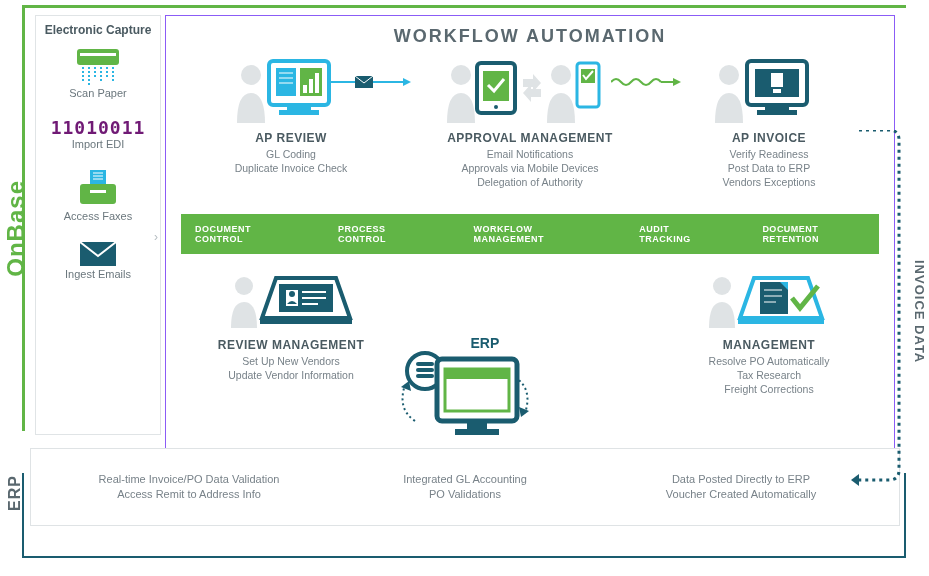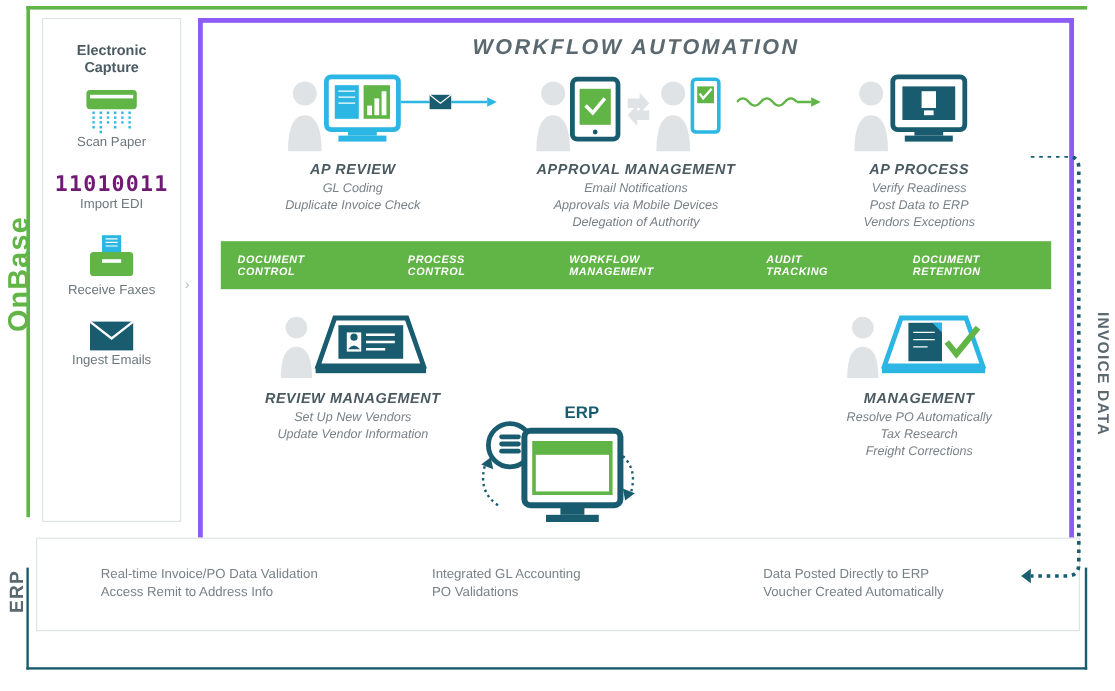--- a/index.html
+++ b/index.html
@@ -8,38 +8,38 @@
   .vertical-label { position: absolute; writing-mode: vertical-rl; transform: rotate(180deg); font-weight: 600; letter-spacing: 1px; }
   .onbase-label { left: 2px; top: 180px; color: #61b546; font-size: 24px; font-weight: 700; }
   .erp-label { left: 6px; top: 475px; color: #5a686f; font-size: 16px; }
   .invoice-data-label { right: 2px; top: 260px; writing-mode: vertical-rl; transform: none; color: #5a686f; font-size: 13px; letter-spacing: 1px; }
   
   .onbase-border { position: absolute; left: 22px; top: 5px; width: 884px; height: 426px; border: 3px solid #61b546; border-bottom: none; border-right: none; pointer-events: none; }
   
   .erp-box { position: absolute; left: 30px; top: 448px; width: 870px; height: 78px; border: 1px solid #dfe3e5; background: #fff; display: flex; justify-content: space-around; align-items: center; padding: 0 20px; }
   .erp-border { position: absolute; left: 22px; bottom: 18px; width: 884px; height: 85px; border: 2px solid #1a5c6f; border-top: none; pointer-events: none; }
   
-  .capture-panel { position: absolute; left: 35px; top: 15px; width: 116px; height: 420px; border: 1px solid #e0e4e6; background: #fff; text-align: center; padding: 19px 4px; }
+  .capture-panel { position: absolute; left: 35px; top: 15px; width: 126px; height: 420px; border: 1px solid #e0e4e6; background: #fff; text-align: center; padding: 7px 4px; }
   .capture-panel h3 { font-size: 12px; color: #4a5a61; margin-bottom: 8px; font-weight: 600; }
   .capture-item { margin: 10px 0 18px; }
   .capture-item .label { font-size: 11px; color: #6b777d; margin-top: 0; }
   
-  .workflow-panel { position: absolute; left: 165px; top: 15px; width: 730px; height: 484px; border: 4px solid #8b5cf6; background: #fff; padding: 10px 15px; font-style: italic; }
+  .workflow-panel { position: absolute; left: 165px; top: 15px; width: 730px; height: 484px; border: 1px solid #8b5cf6; background: #fff; padding: 10px 15px; }
   .workflow-title { text-align: center; font-size: 18px; letter-spacing: 2px; color: #5a686f; font-weight: 600; margin-bottom: 8px; }
   
-  .row-top { display: flex; justify-content: space-between; align-items: flex-start; padding: 0 10px; margin-bottom: 8px; }
+  .row-top { display: flex; justify-content: space-between; align-items: flex-start; padding: 0 10px; margin-bottom: 24px; }
   .block { text-align: center; width: 200px; }
   .block h4 { font-size: 12px; color: #4a5a61; font-weight: 700; letter-spacing: 0.5px; margin-bottom: 2px; margin-top: 6px; }
   .block .line { font-size: 10.5px; color: #788289; line-height: 1.35; }
   
   .green-bar { background: #61b546; color: #fff; display: flex; justify-content: space-between; padding: 10px 14px; font-size: 9px; letter-spacing: 0.5px; font-weight: 600; margin: 8px 0 14px; gap: 48px; }
   
   .row-bottom { display: flex; justify-content: space-between; padding: 0 10px; }
   
-  .erp-col { text-align: left; width: 210px; }
+  .erp-col { text-align: center; width: 210px; }
   .erp-col .line { font-size: 11px; color: #788289; line-height: 1.35; }
   
   
   .icon-wrap { display: flex; justify-content: center; align-items: center; }
   svg { display: block; }
   
   .person-silhouette { fill: #dfe3e5; }
   
   .erp-center-icon { position: absolute; left: 50%; top: 335px; transform: translateX(-50%); z-index: 5; text-align: center; }
   .erp-badge { font-size: 14px; font-weight: 700; color: #1a5c6f; margin-bottom: 2px; }
@@ -89,21 +89,21 @@
     <div class="icon-wrap">
       <svg width="44" height="42">
           <rect x="14" y="2" width="16" height="14" fill="#2bb6e3"></rect>
           <line x1="17" y1="5" x2="27" y2="5" stroke="#fff" stroke-width="1"></line>
           <line x1="17" y1="8" x2="27" y2="8" stroke="#fff" stroke-width="1"></line>
           <line x1="17" y1="11" x2="27" y2="11" stroke="#fff" stroke-width="1"></line>
           <rect x="4" y="16" width="36" height="20" rx="3" fill="#61b546"></rect>
           <rect x="14" y="22" width="16" height="3" fill="#fff"></rect>
         </svg>
     </div>
-    <div class="label">Receive Faxes</div>
+    <div class="label">Access Faxes</div>
   </div>
 
   <div class="capture-item">
     <div class="icon-wrap">
       <svg width="40" height="28">
           <rect x="2" y="2" width="36" height="24" fill="#1a5c6f"></rect>
           <polyline points="2,2 20,16 38,2" fill="none" stroke="#fff" stroke-width="2"></polyline>
         </svg>
     </div>
     <div class="label">Ingest Emails</div>
@@ -169,21 +169,21 @@
           <circle class="person-silhouette" cx="20" cy="20" r="10"></circle>
             <path class="person-silhouette" d="M6 68 Q6 38 20 38 Q34 38 34 68 Z"></path>
           <rect x="38" y="6" width="60" height="44" rx="4" fill="none" stroke="#1a5c6f" stroke-width="4"></rect>
           <rect x="46" y="14" width="44" height="28" fill="#1a5c6f"></rect>
             <rect x="62" y="18" width="12" height="14" fill="#fff"></rect>
             <rect x="64" y="34" width="8" height="4" fill="#fff"></rect>
           <rect x="56" y="50" width="24" height="5" fill="#1a5c6f"></rect>
             <rect x="48" y="55" width="40" height="5" fill="#1a5c6f"></rect>
         </svg>
       </div>
-      <h4>AP PROCESS</h4>
+      <h4>AP INVOICE</h4>
       <div class="line">Verify Readiness</div>
       <div class="line">Post Data to ERP</div>
       <div class="line">Vendors Exceptions</div>
     </div>
   </div>
 
   <div class="flow-arrow" style="left:165px; top:58px;">
     <svg width="80" height="16">
         <line x1="0" y1="8" x2="24" y2="8" stroke="#2bb6e3" stroke-width="2"></line>
         <rect x="24" y="2" width="18" height="12" fill="#1a5c6f"></rect>

